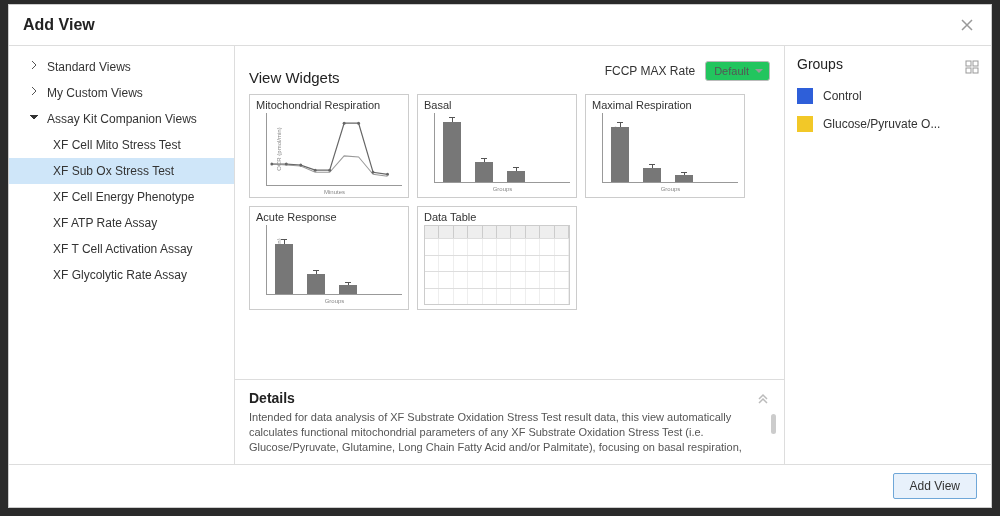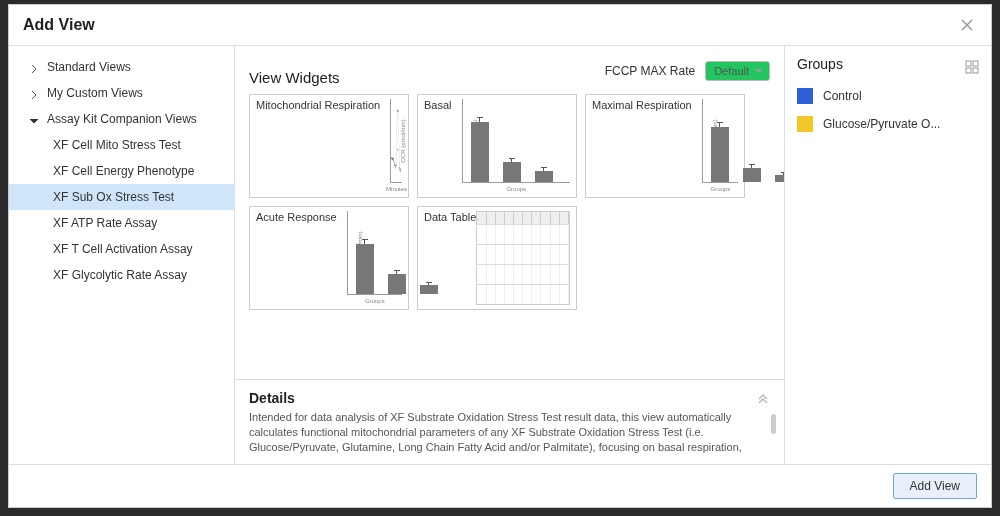--- a/index.html
+++ b/index.html
@@ -44,21 +44,21 @@
   }
   
   .sidebar {
     width: 226px;
     border-right: 1px solid #ddd;
     padding: 8px 0;
     overflow-y: auto;
   }
   .tree-item {
     display: flex;
-    align-items: flex-end;
+    align-items: flex-start;
     padding: 6px 10px 6px 20px;
     font-size: 12px;
     color: #333;
     cursor: pointer;
     gap: 8px;
   }
   .tree-item .chev {
     width: 10px; height: 10px;
     display: inline-flex; align-items: center; justify-content: center;
     color: #555;
@@ -117,21 +117,21 @@
     display: flex;
     flex-wrap: wrap;
     gap: 8px;
     padding: 0 14px;
   }
   .widget {
     width: 160px;
     height: 104px;
     border: 1px solid #ccc;
     display: flex;
-    flex-direction: row;
+    flex-direction: column;
     padding: 4px 6px;
   }
   .widget-title {
     font-size: 11px;
     color: #333;
     margin-bottom: 2px;
   }
   .chart-area {
     flex: 1;
     position: relative;
@@ -306,25 +306,25 @@
         <span class="chev">
           <svg width="8" height="8" viewBox="0 0 8 8">
               <path d="M0 2 L4 6 L8 2" stroke="#333" fill="#333"></path>
             </svg>
         </span>
         <span>Assay Kit Companion Views</span>
       </div>
       <div class="tree-item level2">
         <span>XF Cell Mito Stress Test</span>
       </div>
+      <div class="tree-item level2 selected">
+        <span>XF Sub Ox Stress Test</span>
+      </div>
       <div class="tree-item level2">
         <span>XF Cell Energy Phenotype</span>
-      </div>
-      <div class="tree-item level2 selected">
-        <span>XF Sub Ox Stress Test</span>
       </div>
       <div class="tree-item level2">
         <span>XF ATP Rate Assay</span>
       </div>
       <div class="tree-item level2">
         <span>XF T Cell Activation Assay</span>
       </div>
       <div class="tree-item level2">
         <span>XF Glycolytic Rate Assay</span>
       </div>

